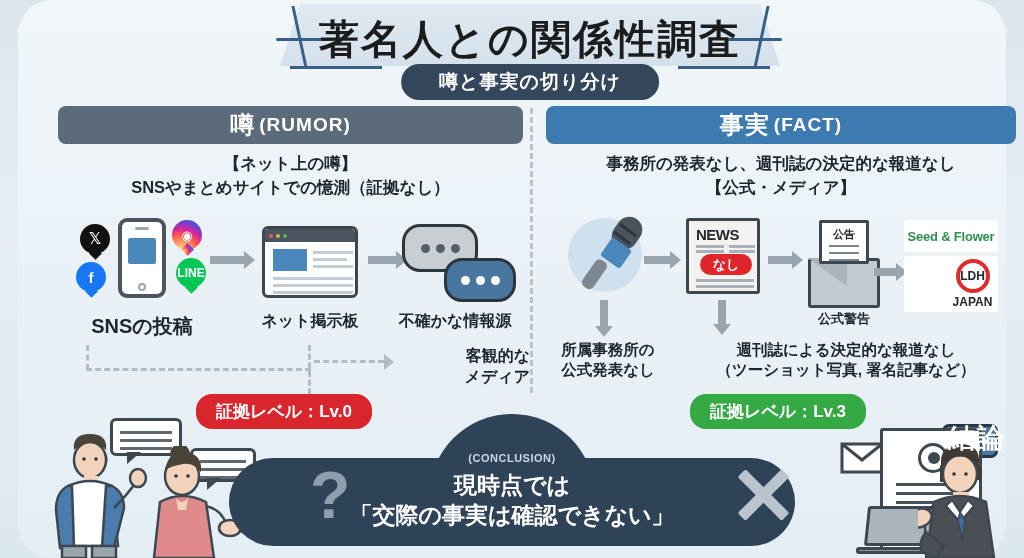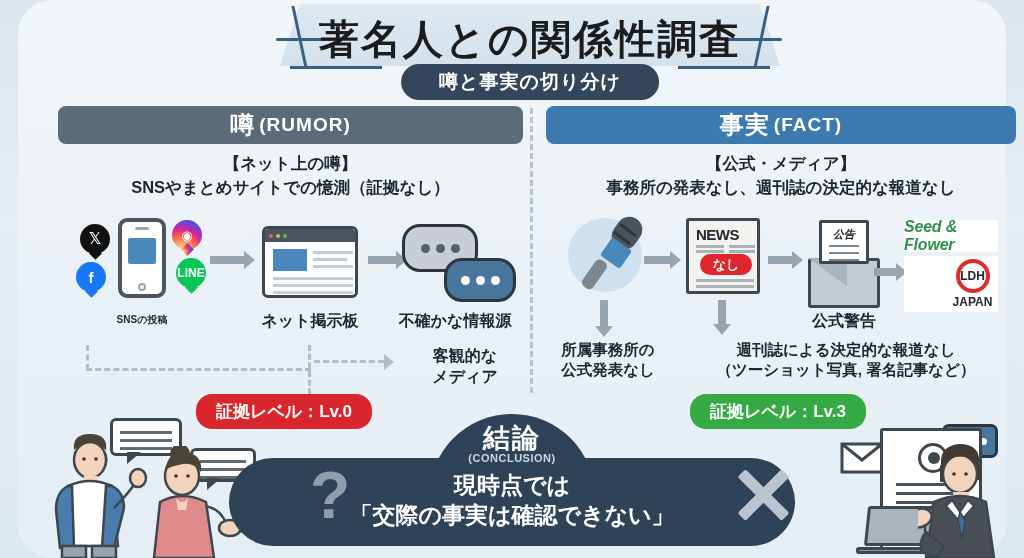--- a/index.html
+++ b/index.html
@@ -126,38 +126,38 @@
 
   
   .env { position:absolute; width:72px; height:50px; background:#c3cbd2; border:3px solid #3c4750; border-radius:3px; }
   .env .flapL{position:absolute;left:-3px;top:-3px;width:0;height:0;border-left:39px solid transparent;border-top:28px solid #aab4bd;}
   .letter { position:absolute; width:50px; height:44px; background:#fff; border:3px solid #3c4750; border-radius:2px;}
   .letter .lt{position:absolute;left:0;right:0;top:4px;text-align:center;font-size:11px;font-weight:bold;color:#22282e;}
   .letter .ll{position:absolute;height:2px;background:#7b858d;left:7px;right:7px;}
 
   
   .logobox { position:absolute; background:#fff; border-radius:3px; display:flex; align-items:center; justify-content:center; }
-  #logoSeed { left:886px; top:220px; width:94px; height:32px; color:#2f8f4e; font-size:16px; font-weight:bold; letter-spacing:-.2px;font-style:italic;}
+  #logoSeed { left:886px; top:220px; width:94px; height:32px; color:#2f8f4e; font-size:13px; font-weight:bold; letter-spacing:-.2px;}
   #logoLdh  { left:886px; top:256px; width:94px; height:56px; flex-direction:column; gap:2px;padding-left:43px;}
   .ldh-ring { width:34px; height:34px; border:4px solid #e02b2b; border-radius:50%; display:flex; align-items:center; justify-content:center; font-size:12px; font-weight:bold; color:#22282e;}
   .ldh-txt { font-size:12px; font-weight:bold; color:#22282e; }
 
   
   .mic-halo { position:absolute; width:74px; height:74px; border-radius:50%; background:#cfe0ee; }
 
   
   .concl-arc {
     position:absolute; left:50%; transform:translateX(-50%); top:414px;
     width:166px; height:86px; background:#2e4258; border-radius:83px 83px 0 0;
   }
   .concl-box {
     position:absolute; left:50%; transform:translateX(-50%); top:458px;
     width:566px; height:88px; background:#2e4258; border-radius:44px;
   }
-  .concl-jp { position:absolute; left:0; right:0; top:420px; text-align:center; color:#fff; font-size:27px; font-weight:bold; letter-spacing:2px;}
+  .concl-jp { position:absolute; left:0; right:0; top:420px; text-align:right; color:#fff; font-size:27px; font-weight:bold; letter-spacing:2px;}
   .concl-en { position:absolute; left:0; right:0; top:452px; text-align:center; color:#cdd7e1; font-size:11px; font-weight:bold; letter-spacing:.5px;}
   .concl-l1 { position:absolute; left:0; right:0; top:470px; text-align:center; color:#fff; font-size:23px; font-weight:bold;}
   .concl-l2 { position:absolute; left:0; right:0; top:500px; text-align:center; color:#fff; font-size:23px; font-weight:bold;}
   .qmark { position:absolute; left:292px; top:462px; font-size:66px; font-weight:bold; color:#8f9ead; line-height:1;}
   .xmark { position:absolute; left:716px; top:466px; width:58px; height:58px;}
   .xmark::before,.xmark::after{content:"";position:absolute;left:24px;top:-2px;width:11px;height:62px;background:#b9c4ce;border-radius:2px;}
   .xmark::before{transform:rotate(45deg);} .xmark::after{transform:rotate(-45deg);}
 
   
   .person { position:absolute; }
@@ -197,22 +197,22 @@
   <div class="col-sub" id="rumorSub">
     <div>【ネット上の噂】</div>
     <div>SNSやまとめサイトでの憶測（証拠なし）</div>
   </div>
 
   <div class="col-head" id="factHead">
     <span>事実</span>
     <span class="en">(FACT)</span>
   </div>
   <div class="col-sub" id="factSub">
+    <div>事務所の発表なし、週刊誌の決定的な報道なし</div>
     <div>【公式・メディア】</div>
-    <div>事務所の発表なし、週刊誌の決定的な報道なし</div>
   </div>
 
   <div class="divider"></div>
 
   <div class="bub x" style="left:62px;top:224px;">
     <span>𝕏</span>
     </div>
   <div class="bub fb" style="left:58px;top:262px;">
     <span>f</span>
     </div>
@@ -221,21 +221,21 @@
     </div>
   <div class="bub ln" style="left:158px;top:258px;font-size:12px;">
     <span>LINE</span>
     </div>
 
   <div class="phone" style="left:100px;top:218px;">
     <div class="spk"></div>
     <div class="screen"></div>
     <div class="home"></div>
   </div>
-  <div class="lbl" style="left:62px;top:313px;width:124px;font-size:10px;text-align:center;">SNSの投稿</div>
+  <div class="lbl" style="left:62px;top:313px;width:124px;font-size:20px;text-align:center;">SNSの投稿</div>
 
   <div class="arw" style="left:192px;top:256px;width:36px;"></div>
 
   <div class="win" style="left:244px;top:226px;">
     <div class="bar">
       <span class="dot" style="background:#e0625a"></span>
       <span class="dot" style="background:#e3b04b"></span>
       <span class="dot" style="background:#5cb85c"></span>
     </div>
     <div class="thumb"></div>
@@ -261,21 +261,21 @@
       <i style="background:#ffffff"></i>
   </div>
   <div class="lbl" style="left:362px;top:311px;width:150px;font-size:16px;">不確かな情報源</div>
 
   <div class="dashw" style="left:68px;top:368px;width:225px;"></div>
   <div class="dashv" style="left:68px;top:345px;height:25px;"></div>
   <div class="dashv" style="left:290px;top:345px;height:58px;"></div>
   <div class="dtipd" style="left:283px;top:400px;"></div>
   <div class="dashw" style="left:296px;top:360px;width:70px;"></div>
   <div class="dtip" style="left:366px;top:354px;"></div>
-  <div class="lbl" style="left:382px;top:346px;width:130px;font-size:16px;text-align:center;">
+  <div class="lbl" style="left:382px;top:346px;width:130px;font-size:16px;text-align:right;">
     <div>客観的な</div>
     <div>メディア</div>
   </div>
 
   <div class="badge" id="lvlRumor">証拠レベル：Lv.0</div>
 
   <div class="mic-halo" style="left:550px;top:218px;"></div>
   <svg class="ic" style="left:556px;top:212px;" width="80" height="84" viewBox="0 0 80 84">
     <rect x="40" y="4" width="26" height="34" rx="13" fill="#4b545c" transform="rotate(35 53 21)"></rect>
     <rect x="30" y="30" width="24" height="22" rx="3" fill="#4a87bb" transform="rotate(35 42 41)"></rect>
@@ -295,27 +295,27 @@
     <div class="stamp">なし</div>
     <div class="pl" style="left:7px;top:58px;right:7px;width:58px;"></div>
     <div class="pl" style="left:7px;top:64px;right:7px;width:58px;"></div>
   </div>
   <div class="arw-d" style="left:700px;top:300px;height:26px;"></div>
   <div class="arw" style="left:750px;top:256px;width:26px;"></div>
 
   <div class="env" style="left:790px;top:258px;">
     <div class="flapL"></div>
   </div>
-  <div class="letter" style="left:801px;top:220px;font-style:italic;">
+  <div class="letter" style="left:801px;top:220px;">
     <div class="lt">公告</div>
     <div class="ll" style="top:22px;"></div>
     <div class="ll" style="top:29px;"></div>
     <div class="ll" style="top:36px;"></div>
   </div>
-  <div class="lbl" style="left:770px;top:311px;width:112px;font-size:16px;text-align:center;">公式警告</div>
+  <div class="lbl" style="left:770px;top:311px;width:112px;font-size:13px;text-align:center;">公式警告</div>
 
   <div class="arw" style="left:856px;top:268px;width:24px;"></div>
 
   <div class="logobox" id="logoSeed">
     <span>Seed &amp; Flower</span>
   </div>
   <div class="logobox" id="logoLdh">
     <span class="ldh-ring">LDH</span>
     <span class="ldh-txt">JAPAN</span>
   </div>

